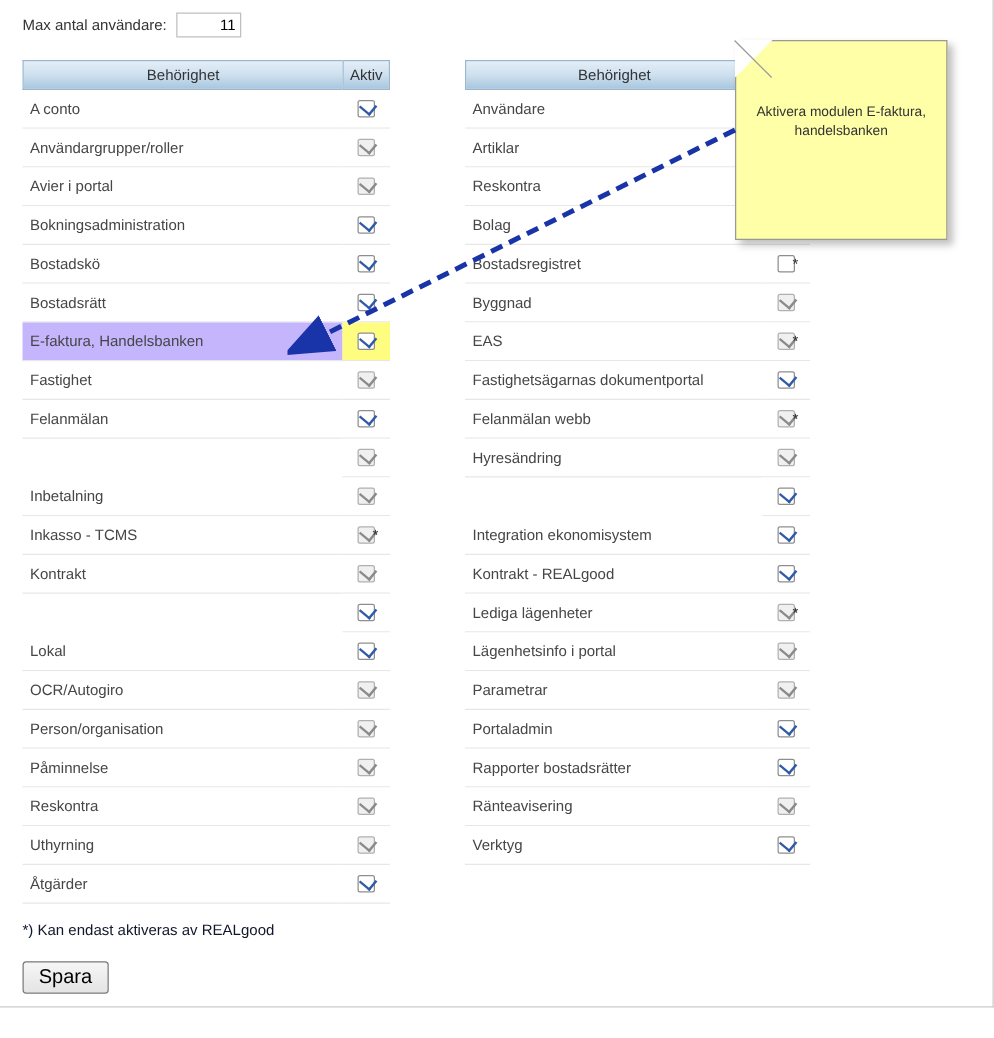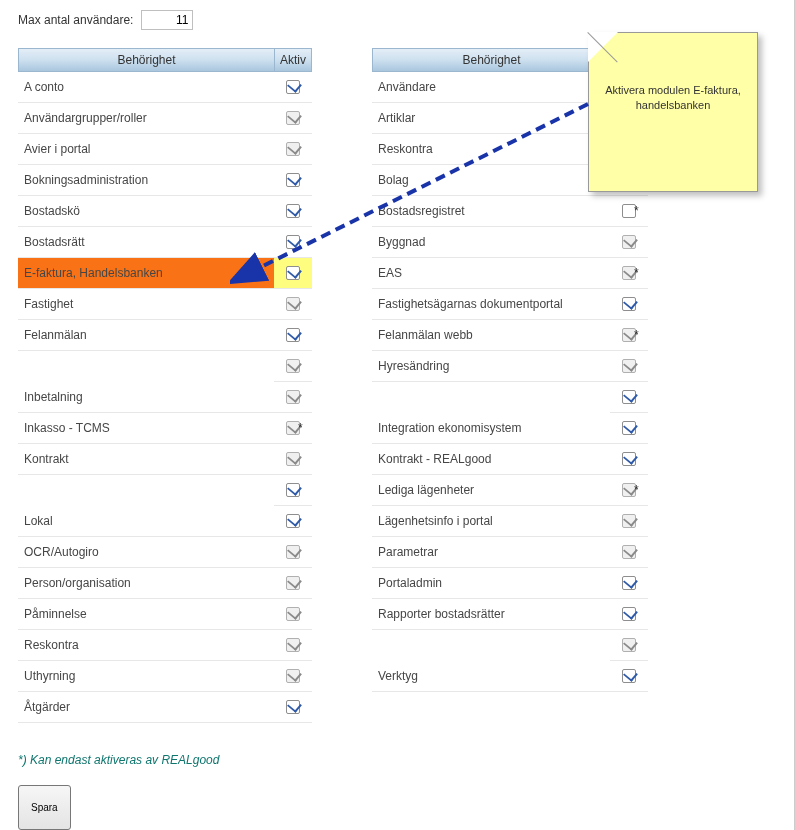--- a/index.html
+++ b/index.html
@@ -83,32 +83,31 @@
       border-width: 0 2px 2px 0;
       transform: rotate(40deg) scaleY(0.9);
     }
     .cb.disabled.checked::after{ border-color:#8a8a8a; }
     .cb.unchecked::after{ content:none; }
     .star {
       position:absolute; left: 24px; font-size:12px; color:#333;
     }
 
     .footnote {
-      margin-top: 30px;
-      font-style: italic;
-      color: #0f766e;
+      margin-top: 14px;
+      color: #0f172a;
     }
     .save-btn {
       margin-top: 18px;
-      padding: 16px 12px;
+      padding: 3px 12px;
       background: linear-gradient(to bottom,#f6f6f6,#e4e4e4);
       border: 1px solid #777;
       border-radius: 3px;
       font-family: inherit;
-      font-size: 10px;
+      font-size: 16px;
       cursor: pointer;
     }
 
     
     .callout {
       position: absolute;
       top: 32px;
       left: 588px;
       width: 170px;
       height: 160px;
@@ -209,21 +208,21 @@
     </div>
     <div class="cell label" style="grid-area: 7 / 1;">Bostadsrätt</div>
     <div class="cell chk" style="grid-area: 7 / 2;">
       <span class="cb checked"></span>
     </div>
     <div class="spacer-cell" style="grid-area: 7 / 3;"></div>
     <div class="cell label" style="grid-area: 7 / 4;">Byggnad</div>
     <div class="cell chk" style="grid-area: 7 / 5;">
       <span class="cb checked disabled"></span>
     </div>
-    <div class="cell label" style="grid-area: 8 / 1; background: #f97316;">E-faktura, Handelsbanken</div>
+    <div class="cell label" style="grid-area: 8 / 1; background: #c4b5fd;">E-faktura, Handelsbanken</div>
     <div class="cell chk" style="grid-area: 8 / 2; background: rgb(255, 253, 128);">
       <span class="cb checked"></span>
     </div>
     <div class="spacer-cell" style="grid-area: 8 / 3;"></div>
     <div class="cell label" style="grid-area: 8 / 4;">EAS</div>
     <div class="cell chk" style="grid-area: 8 / 5;">
       <span class="cb checked disabled"></span>
       <span class="star">*</span>
     </div>
     <div class="cell label" style="grid-area: 9 / 1;">Fastighet</div>
@@ -323,20 +322,21 @@
     <div class="spacer-cell" style="grid-area: 19 / 3;"></div>
     <div class="cell label" style="grid-area: 19 / 4;">Rapporter bostadsrätter</div>
     <div class="cell chk" style="grid-area: 19 / 5;">
       <span class="cb checked"></span>
     </div>
     <div class="cell label" style="grid-area: 20 / 1;">Reskontra</div>
     <div class="cell chk" style="grid-area: 20 / 2;">
       <span class="cb checked disabled"></span>
     </div>
     <div class="spacer-cell" style="grid-area: 20 / 3;"></div>
+    <div class="cell label" style="grid-area: 20 / 4;">Ränteavisering</div>
     <div class="cell chk" style="grid-area: 20 / 5;">
       <span class="cb checked disabled"></span>
     </div>
     <div class="cell label" style="grid-area: 21 / 1;">Uthyrning</div>
     <div class="cell chk" style="grid-area: 21 / 2;">
       <span class="cb checked disabled"></span>
     </div>
     <div class="spacer-cell" style="grid-area: 21 / 3;"></div>
     <div class="cell label" style="grid-area: 21 / 4;">Verktyg</div>
     <div class="cell chk" style="grid-area: 21 / 5;">

